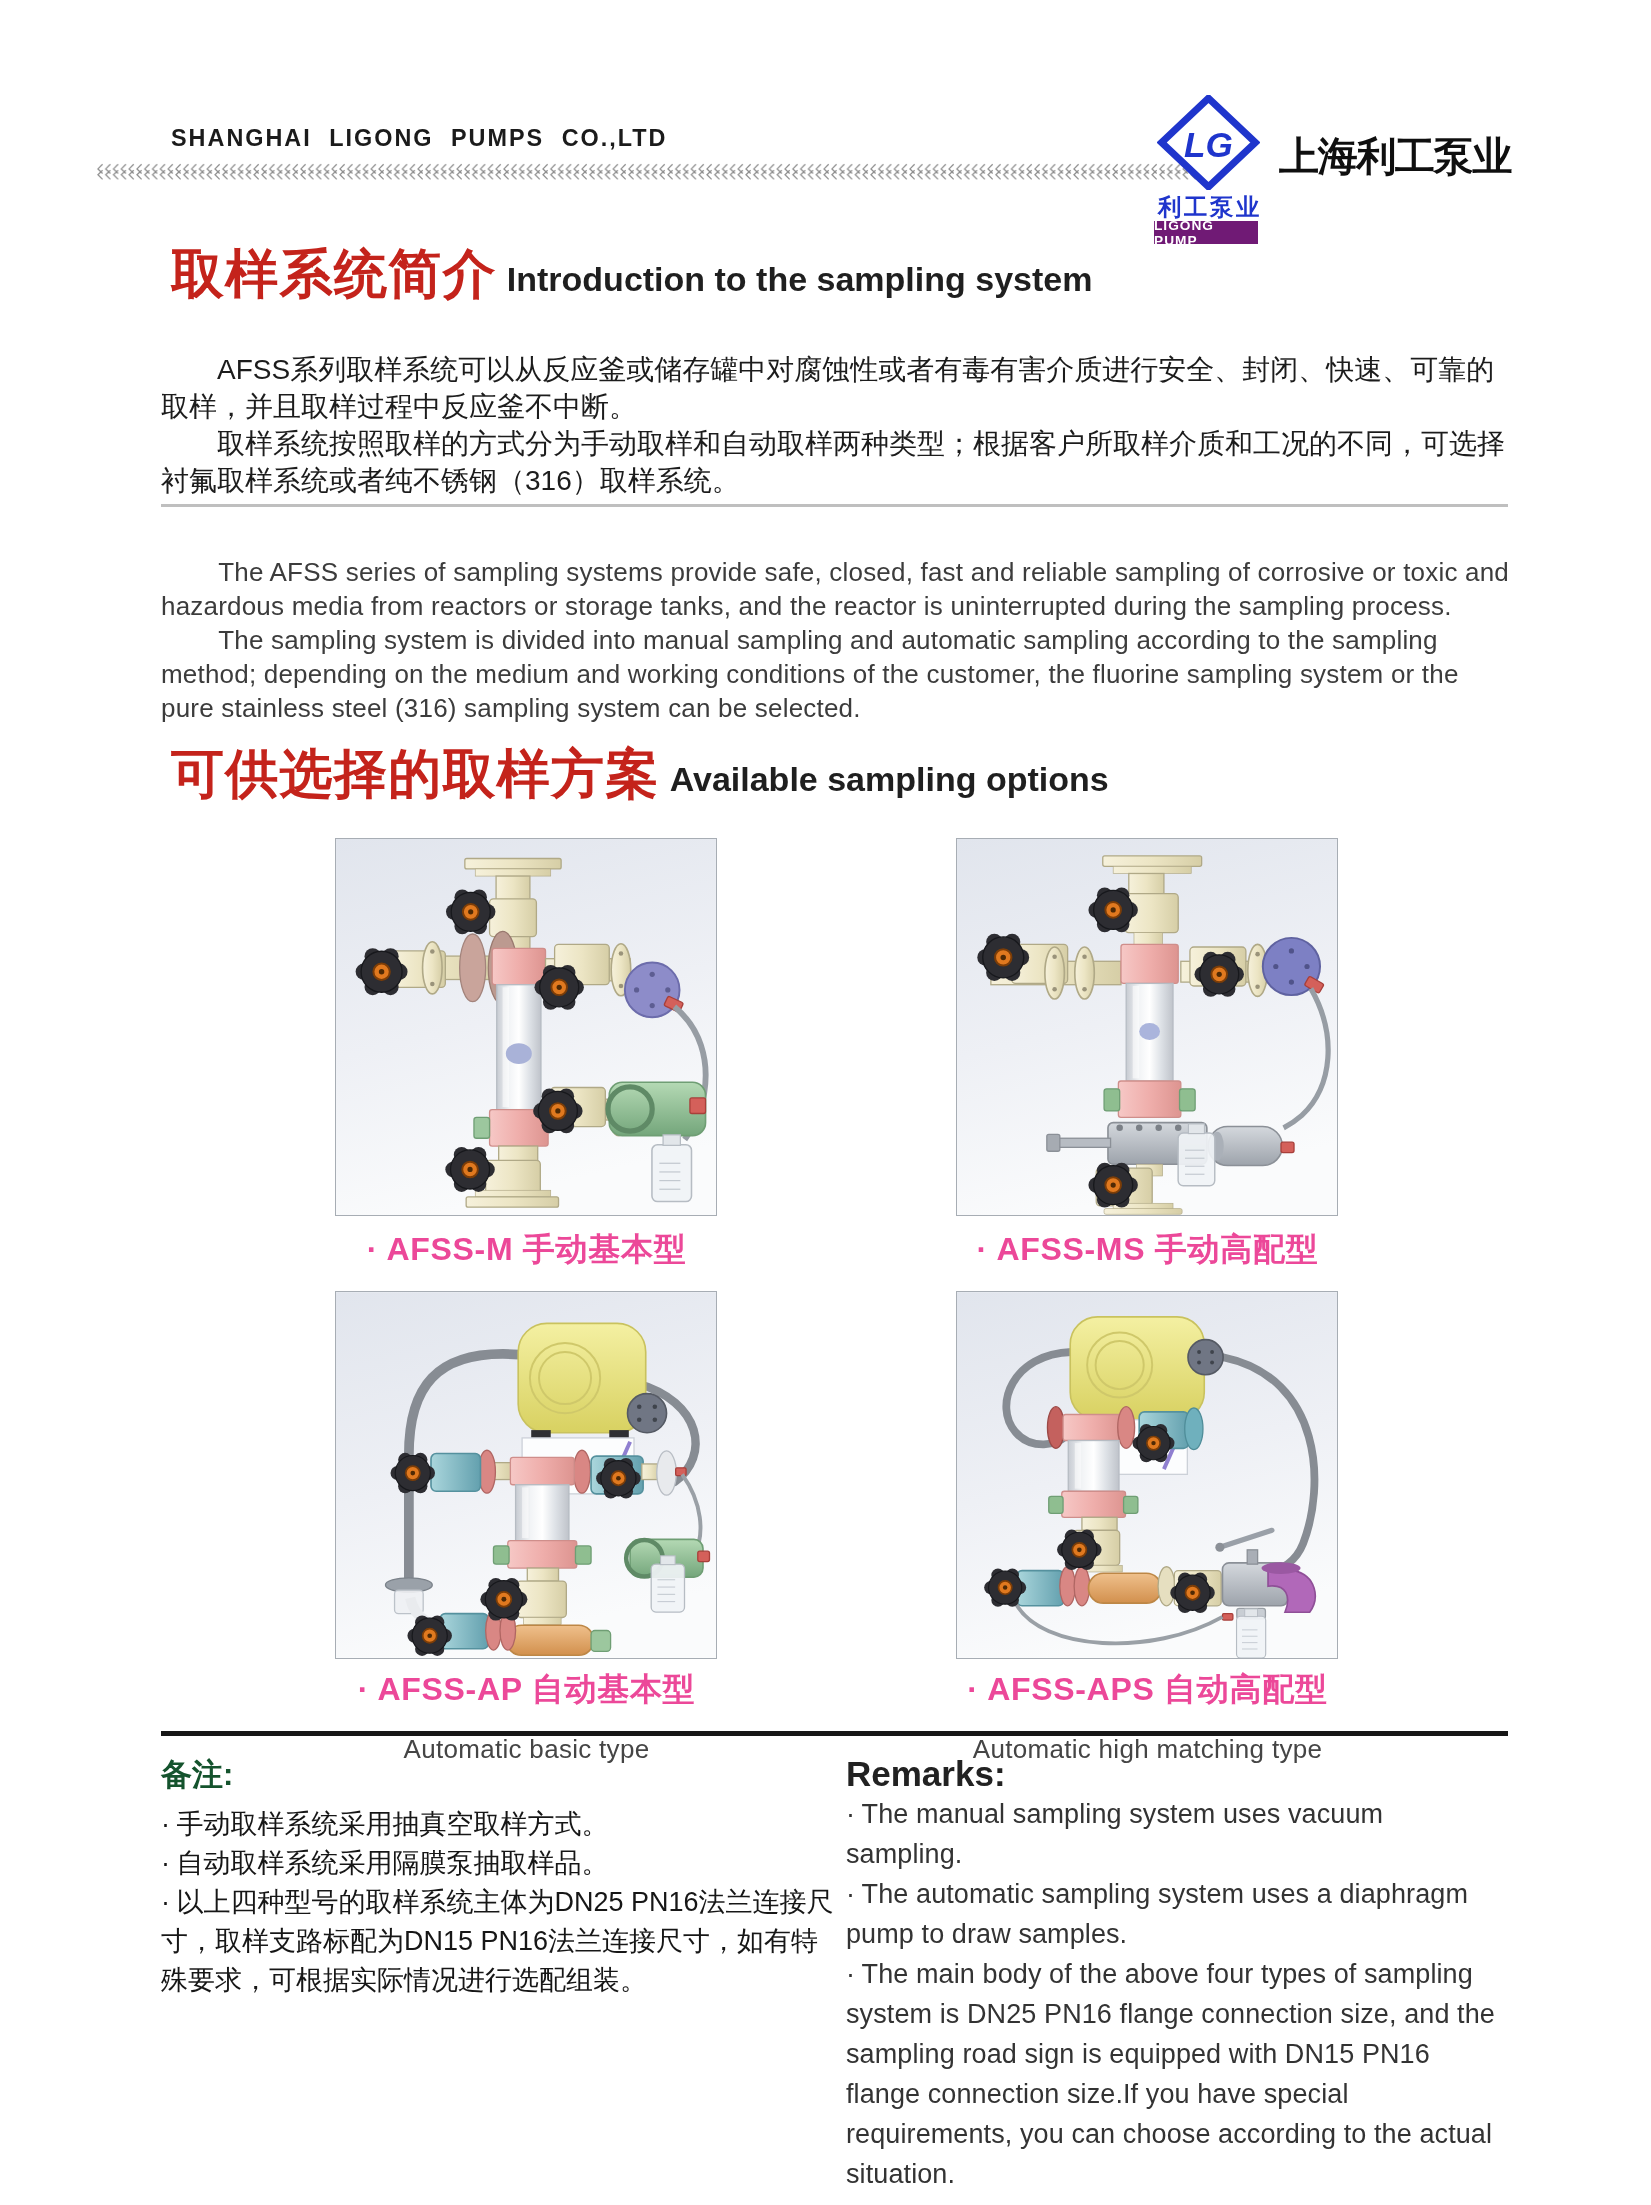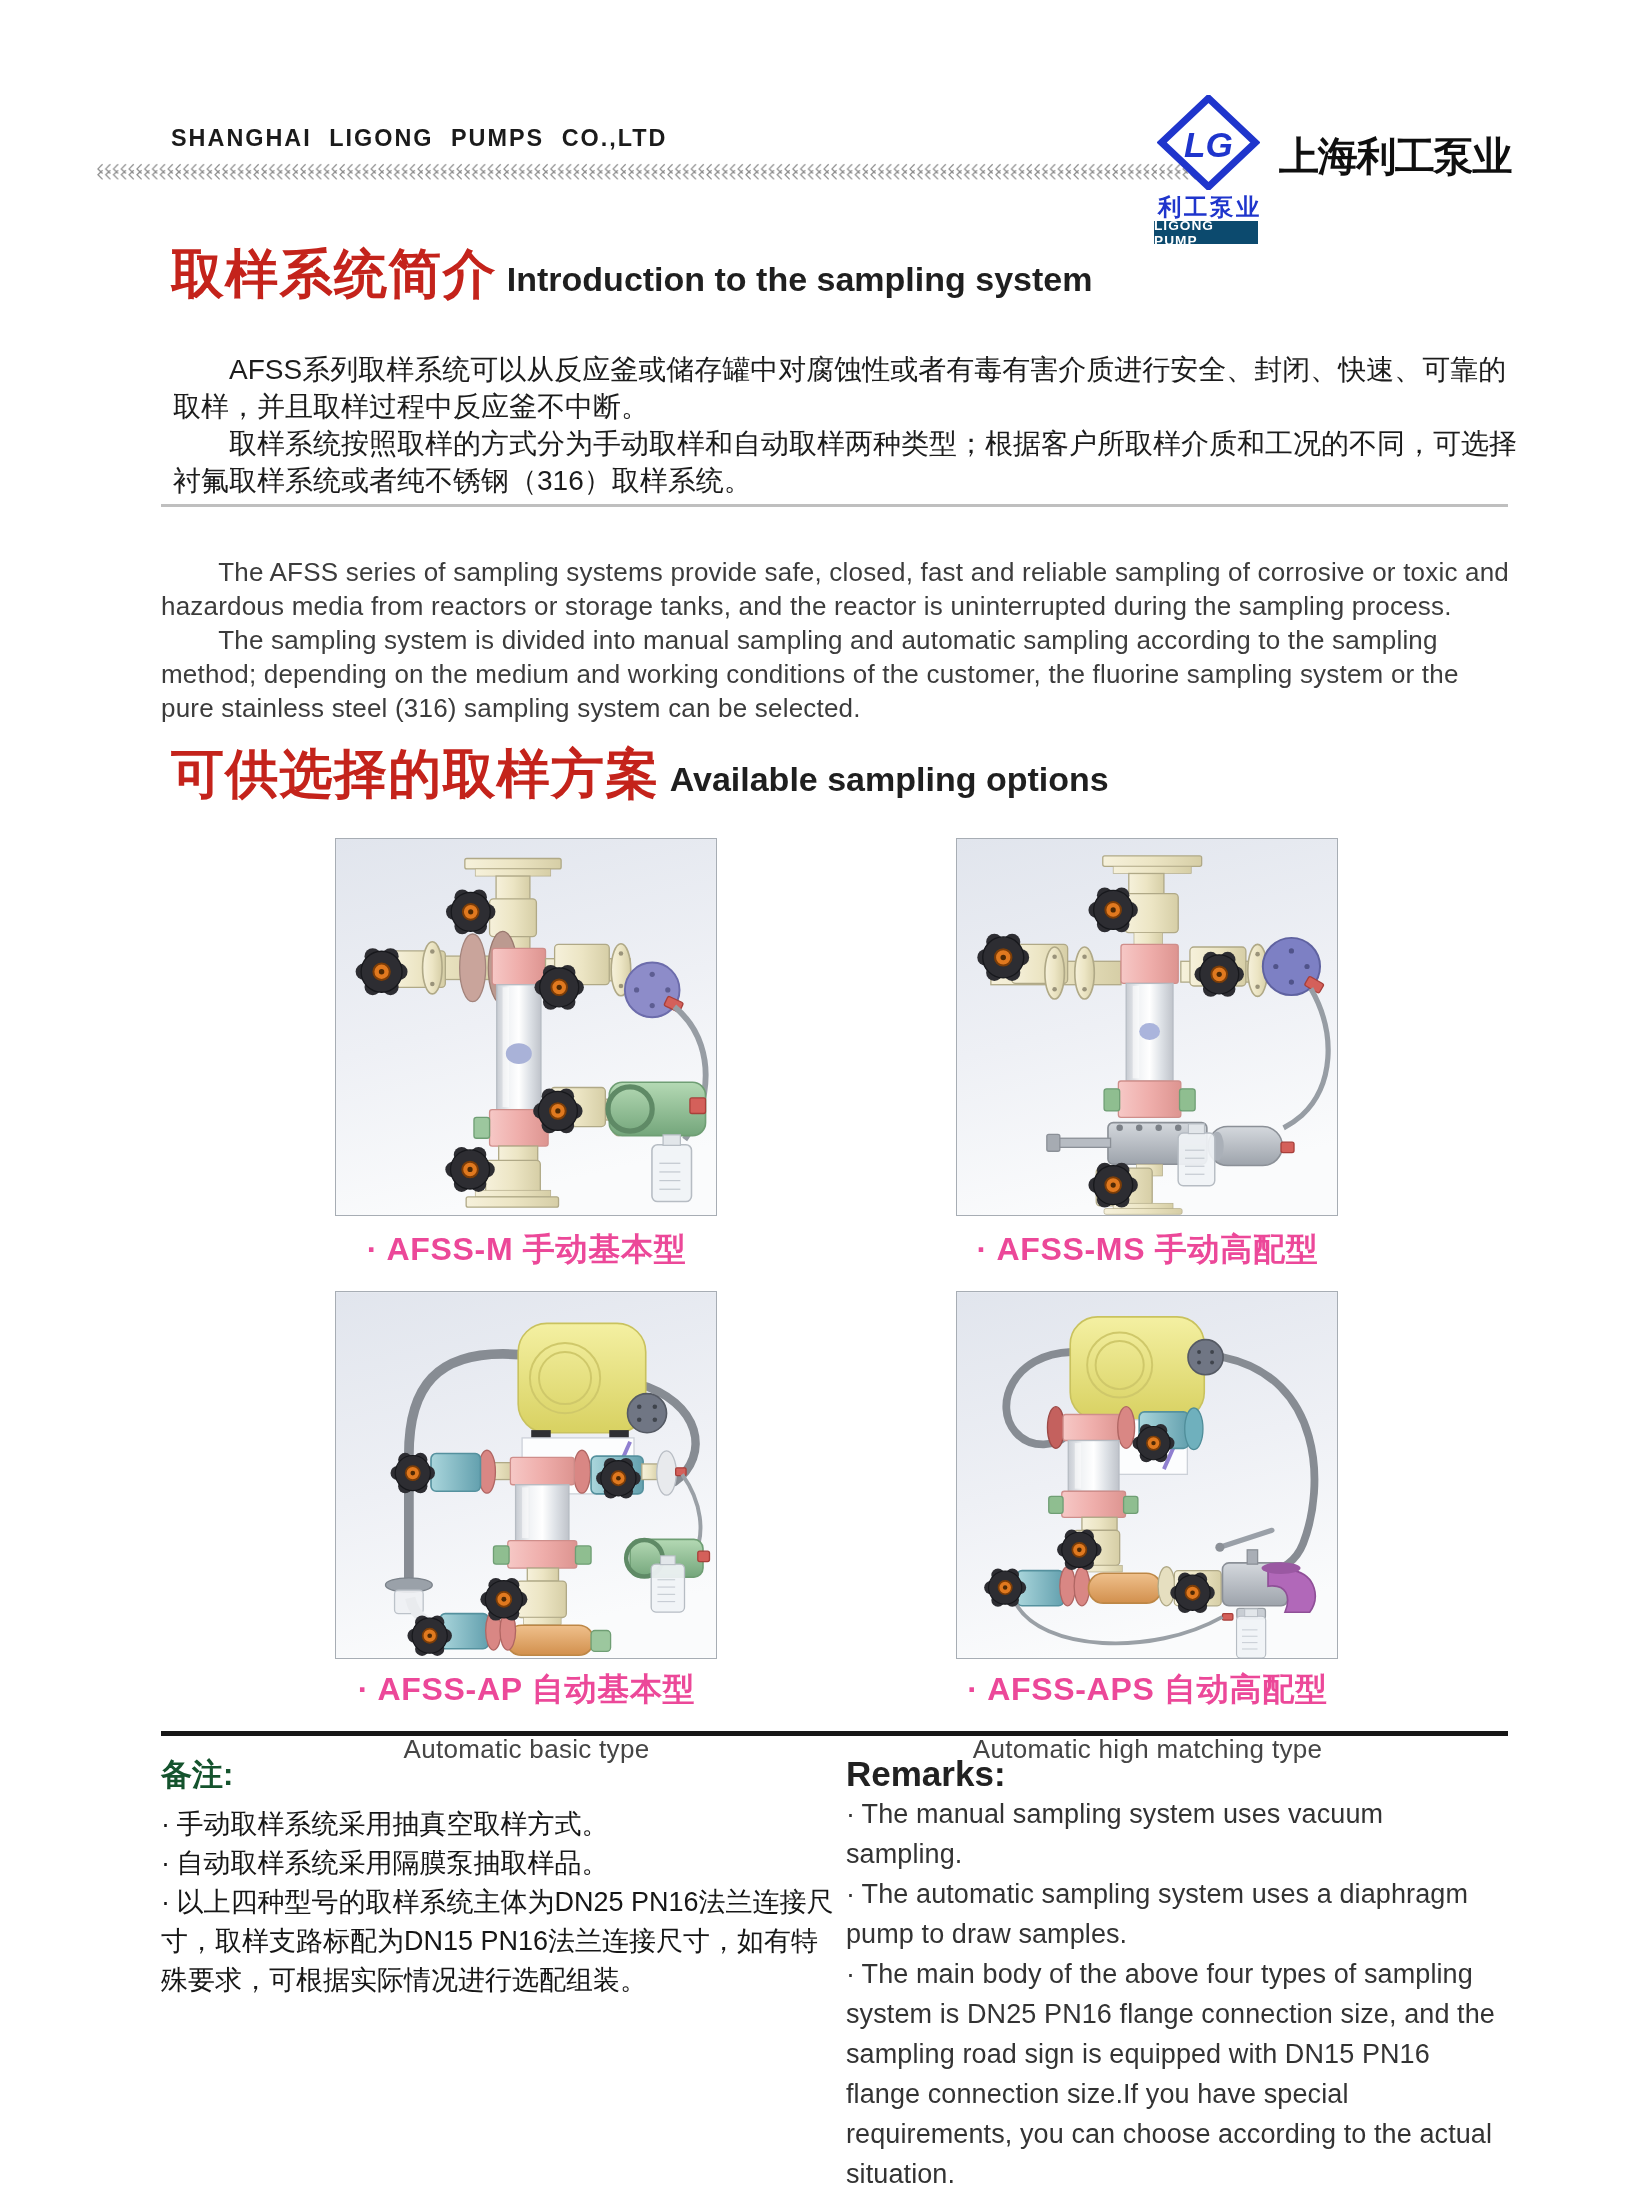--- a/index.html
+++ b/index.html
@@ -4,21 +4,21 @@
 <style>
   html,body{margin:0;padding:0;background:#ffffff;}
   .page{position:relative;width:1651px;height:2205px;background:#ffffff;overflow:hidden;
         font-family:"Liberation Sans","DejaVu Sans",sans-serif;}
   .abs{position:absolute;}
 
   
   .company{font-size:23.4px;font-weight:600;letter-spacing:2px;word-spacing:9px;color:#1b1b1b;}
   .brand-cn{font-size:40px;font-weight:bold;letter-spacing:-1.3px;color:#0f0f0f;}
   .logo-cn{width:103px;font-size:23.4px;font-weight:bold;color:#1f35cc;letter-spacing:2.6px;white-space:nowrap;}
-  .logo-en{width:104px;height:23px;background:#0c4a6e;color:#ffffff;font-size:13.7px;font-weight:bold;
+  .logo-en{width:104px;height:23px;background:#701a75;color:#ffffff;font-size:13.7px;font-weight:bold;
            letter-spacing:1px;display:flex;align-items:center;justify-content:center;}
 
   
   .sec-title{display:flex;align-items:flex-end;gap:10px;white-space:nowrap;}
   .sec-title .cn{font-size:53px;font-weight:bold;color:#c4231b;letter-spacing:1.3px;line-height:1;}
   .sec-title .en{font-size:34px;font-weight:bold;color:#1f1f1f;line-height:1.15;padding-bottom:1.3px;}
 
   
   .cn-par{width:1349px;font-size:28px;line-height:37px;color:#1c1c1c;}
   .cn-par p{margin:0;text-indent:2em;}
@@ -139,21 +139,21 @@
   </svg>
   <div class="abs logo-cn" style="left:1158px;top:191px">利工泵业</div>
   <div class="abs logo-en" style="left:1154px;top:221px">LIGONG PUMP</div>
   <div class="abs brand-cn" style="left:1279px;top:129px">上海利工泵业</div>
 
   <div class="abs sec-title" style="left:171px;top:247px">
     <span class="cn">取样系统简介</span>
     <span class="en">Introduction to the sampling system</span>
   </div>
 
-  <div class="abs cn-par" style="left:173px;top:351px">
+  <div class="abs cn-par" style="left:161px;top:351px">
     <p>AFSS系列取样系统可以从反应釜或储存罐中对腐蚀性或者有毒有害介质进行安全、封闭、快速、可靠的取样，并且取样过程中反应釜不中断。</p>
     <p>取样系统按照取样的方式分为手动取样和自动取样两种类型；根据客户所取样介质和工况的不同，可选择衬氟取样系统或者纯不锈钢（316）取样系统。</p>
   </div>
 
   <div class="abs rule-light" style="left:161px;top:504px;width:1347px"></div>
 
   <div class="abs en-par" style="left:161px;top:555px">
     <p>The AFSS series of sampling systems provide safe, closed, fast and reliable sampling of corrosive or toxic and hazardous media from reactors or storage tanks, and the reactor is uninterrupted during the sampling process.</p>
     <p>The sampling system is divided into manual sampling and automatic sampling according to the sampling method; depending on the medium and working conditions of the customer, the fluorine sampling system or the pure stainless steel (316) sampling system can be selected.</p>
   </div>

